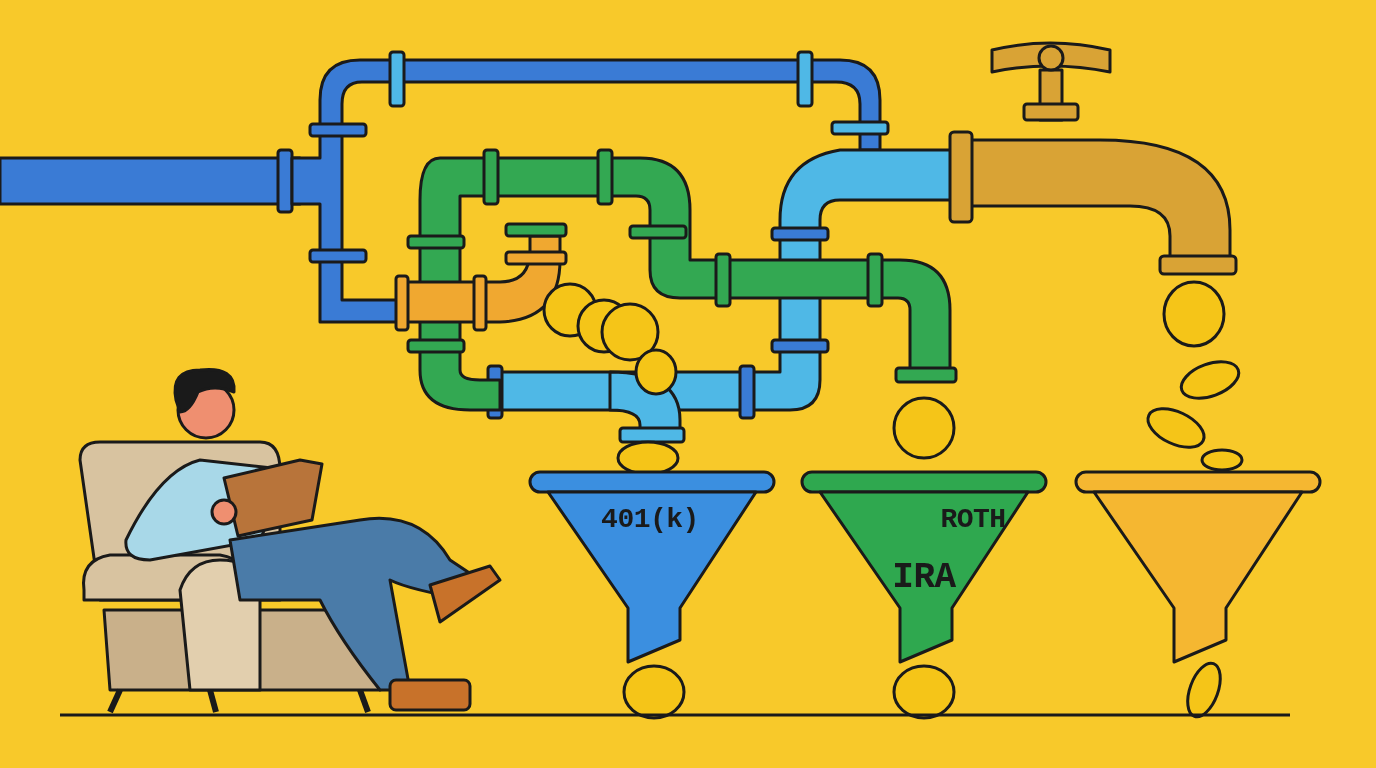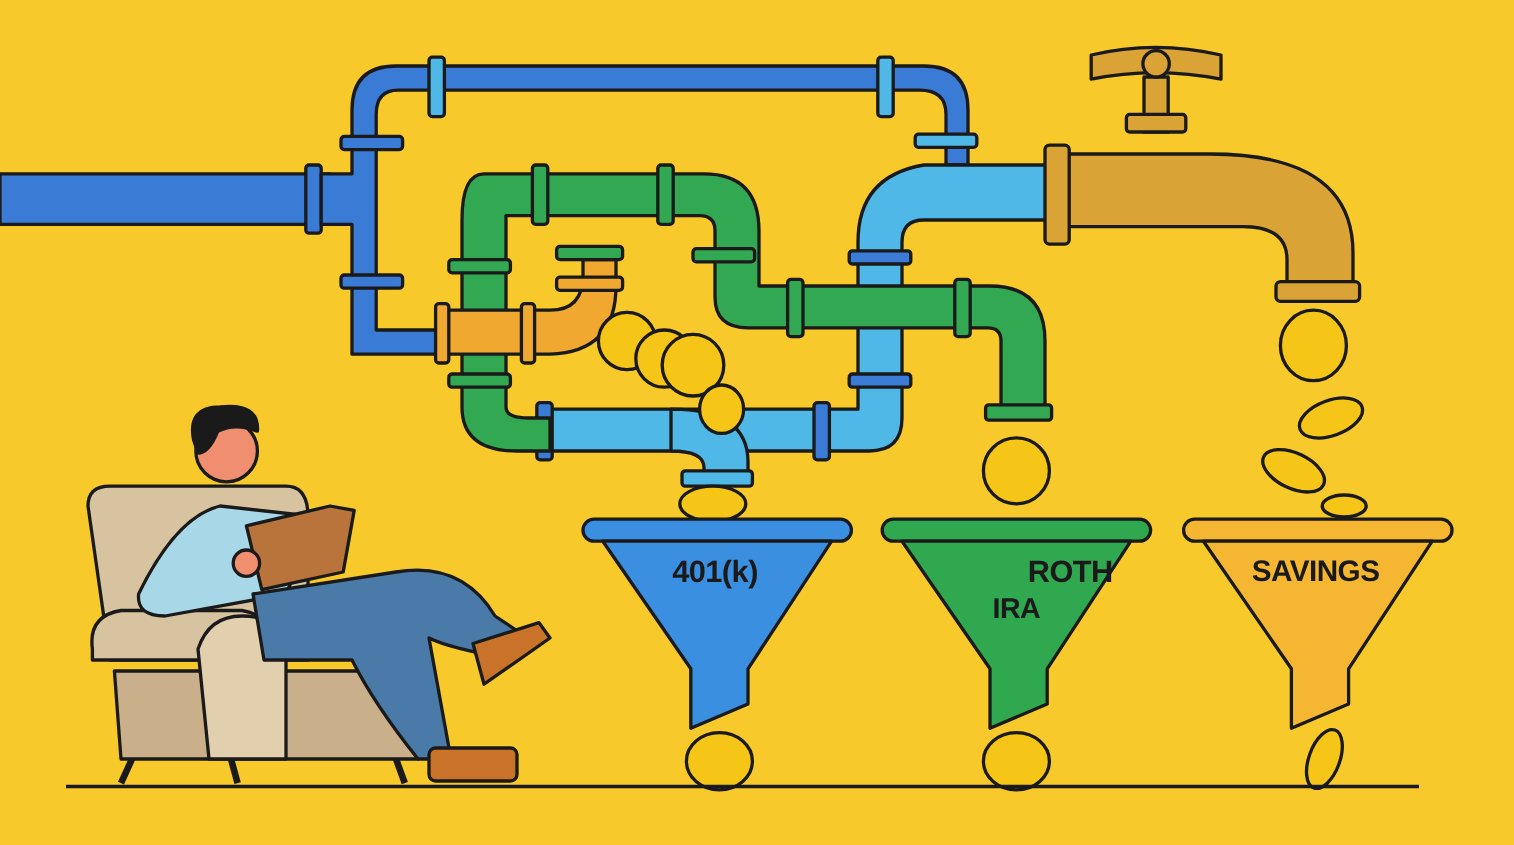--- a/index.html
+++ b/index.html
@@ -1,17 +1,17 @@
 <!DOCTYPE html>
 <html><head>
 <meta charset="utf-8">
 <style>
   html,body{margin:0;padding:0;}
   body{width:1376px;height:768px;overflow:hidden;background:#F8C92A;font-family:"Liberation Sans",sans-serif;}
-  .stage{position:relative;width:1376px;height:768px;}
+  .stage{position:relative;width:1376px;height:768px;font-family:Liberation Mono, monospace;}
   svg{position:absolute;left:0;top:0;}
   .label{position:absolute;font-weight:bold;color:#1a1a1a;text-align:center;line-height:1.0;letter-spacing:-0.5px;}
 </style>
 </head>
 <body>
 
 <div class="stage">
 <svg width="1376" height="768" viewBox="0 0 1376 768">
   <g stroke="#1a1a1a" stroke-width="3" fill="none" stroke-linejoin="round">
 
@@ -103,15 +103,14 @@
     <rect x="390" y="680" width="80" height="30" rx="6" fill="#C8722A"></rect>
     <circle cx="206" cy="410" r="28" fill="#EF8F70"></circle>
     <path d="M176 400 Q170 370 200 370 Q236 366 234 392 Q214 384 198 392 Q190 412 180 412 Z" fill="#1a1a1a"></path>
     <path d="M224 478 L300 460 L322 464 L312 520 L238 536 Z" fill="#B8743A"></path>
     <circle cx="224" cy="512" r="12" fill="#EF8F70"></circle>
   </g>
 </svg>
 
 <div class="label" style="left:580px;top:506px;width:140px;font-size:28px;">401(k)</div>
 <div class="label" style="left:903px;top:506px;width:140px;font-size:28px;">ROTH</div>
-<div class="label" style="left:854px;top:540px;width:140px;font-size:26px;">IRA</div>
-<div class="label" style="left:1106px;top:506px;width:180px;font-size:27px;">SAVINGS</div>
+<div class="label" style="left:854px;top:560px;width:140px;font-size:36px;">IRA</div>
 </div>
 
 </body></html>

